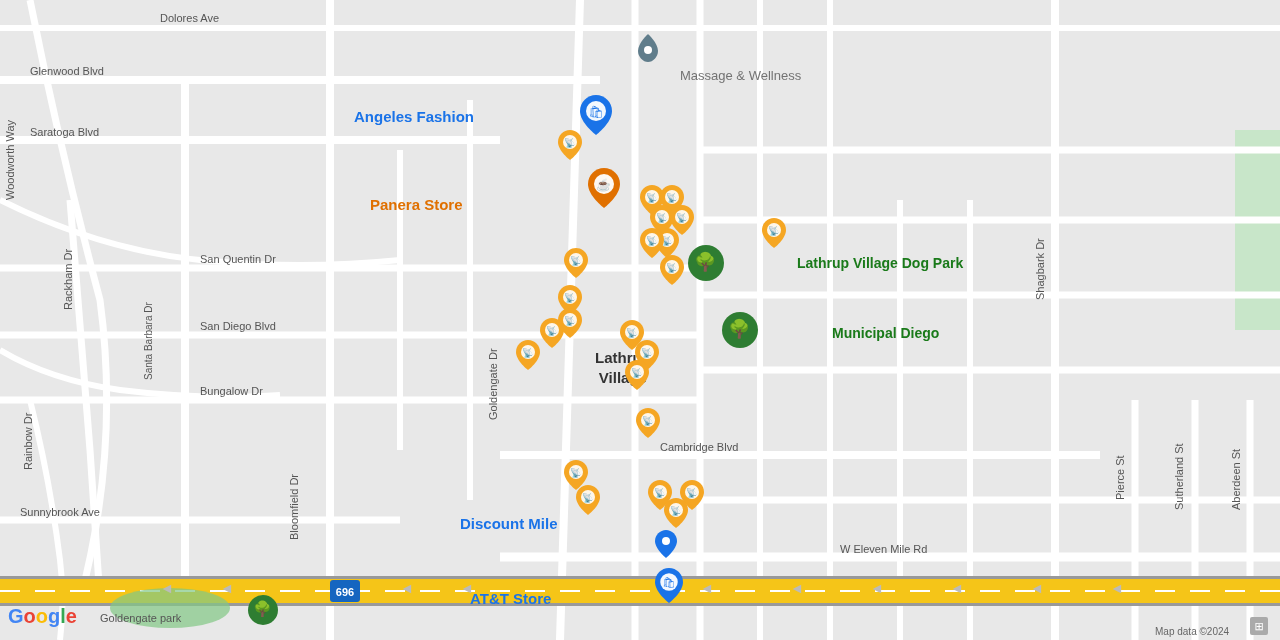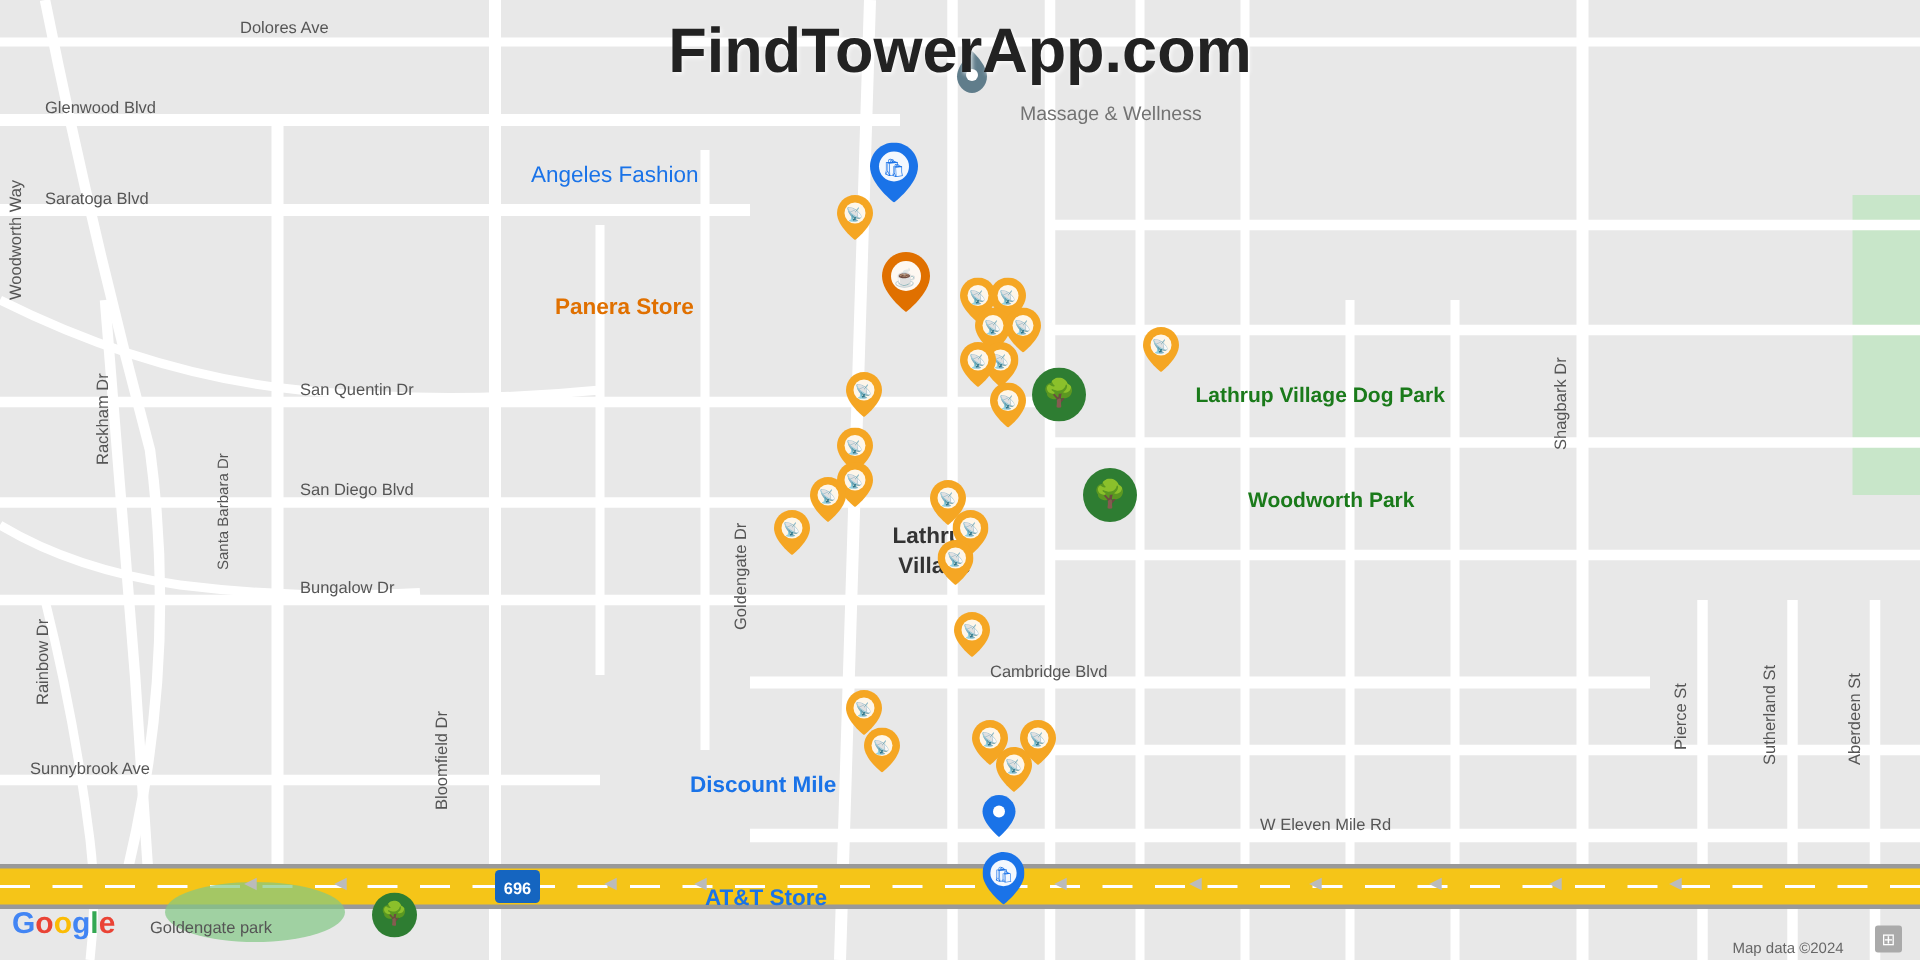--- a/index.html
+++ b/index.html
@@ -175,33 +175,32 @@
     <text x="1110" y="593" fill="#bbb" font-size="14">◄</text>
 
     <text x="100" y="622" fill="#555" font-size="11" font-family="Arial">Goldengate park</text>
 
     <text x="1155" y="635" fill="#666" font-size="10" font-family="Arial">Map data ©2024</text>
 
     <rect x="1250" y="617" width="18" height="18" rx="2" fill="#aaa"></rect>
     <text x="1259" y="630" text-anchor="middle" fill="#fff" font-size="11">⊞</text>
   </svg>
 
-  <div class="map-title">FindTowerApp.com</div>
 
   <div class="place-label dark" style="top:68px; left:680px;">Massage &amp; Wellness</div>
 
-  <div class="place-label blue" style="top:108px; left:354px; font-size:15px; font-weight:400;">Angeles Fashion</div>
+  <div class="place-label blue" style="top:108px; left:354px; font-size:15px; font-weight:700;">Angeles Fashion</div>
 
   <div class="place-label orange" style="top:196px; left:370px; font-size:15px; font-weight:600;">Panera Store</div>
 
   <div style="position:absolute; top:348px; left:595px; font-size:15px; font-weight:600; color:#333; text-align:center; z-index:5; line-height:1.3;">Lathrup<br>Village</div>
 
   <div class="place-label green" style="top:255px; left:750px; font-size:14px; font-weight:600;">Lathrup Village Dog Park</div>
 
-  <div class="place-label green" style="top:325px; left:785px; font-size:14px; font-weight:600;">Woodworth Park</div>
+  <div class="place-label green" style="top:325px; left:785px; font-size:14px; font-weight:600;">Municipal Diego</div>
 
   <div class="place-label blue" style="top:515px; left:460px; font-size:15px; font-weight:600;">Discount Mile</div>
 
   <div class="place-label blue" style="top:590px; left:470px; font-size:15px; font-weight:600;text-align:right;">AT&amp;T Store</div>
 
   <svg style="position:absolute;inset:0;width:100%;height:100%;pointer-events:none;z-index:7;" xmlns="http://www.w3.org/2000/svg">
 
     <defs>
       <symbol id="tower-pin" viewBox="0 0 28 36">
         <path d="M14 0 C6.3 0 0 6.3 0 14 C0 24.5 14 36 14 36 C14 36 28 24.5 28 14 C28 6.3 21.7 0 14 0Z" fill="#f5a623"></path>

